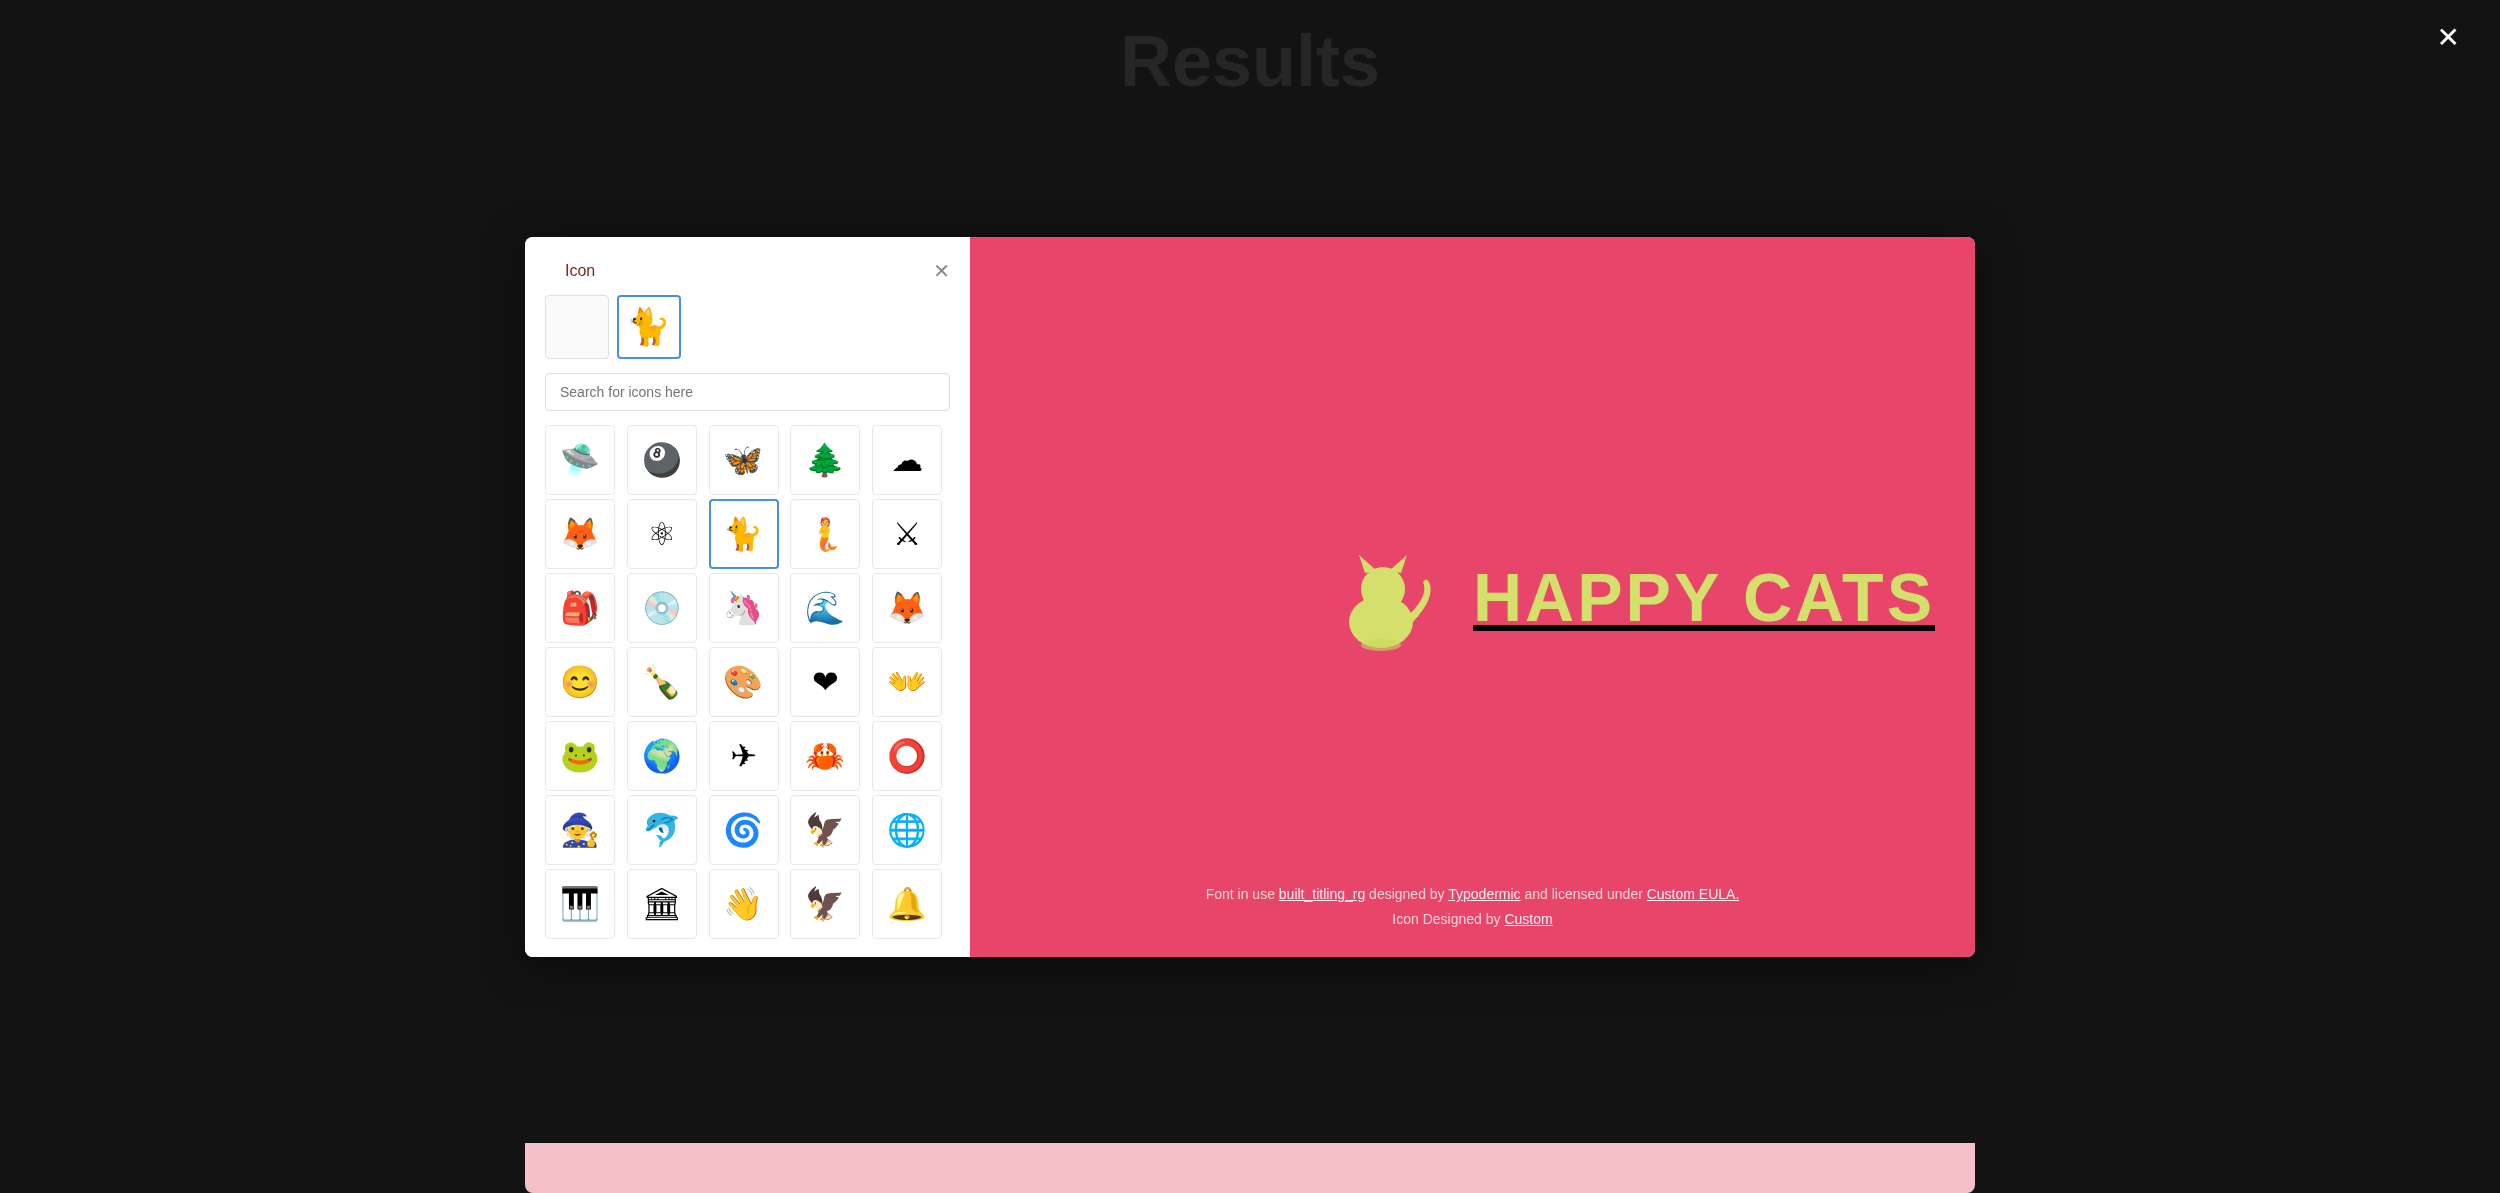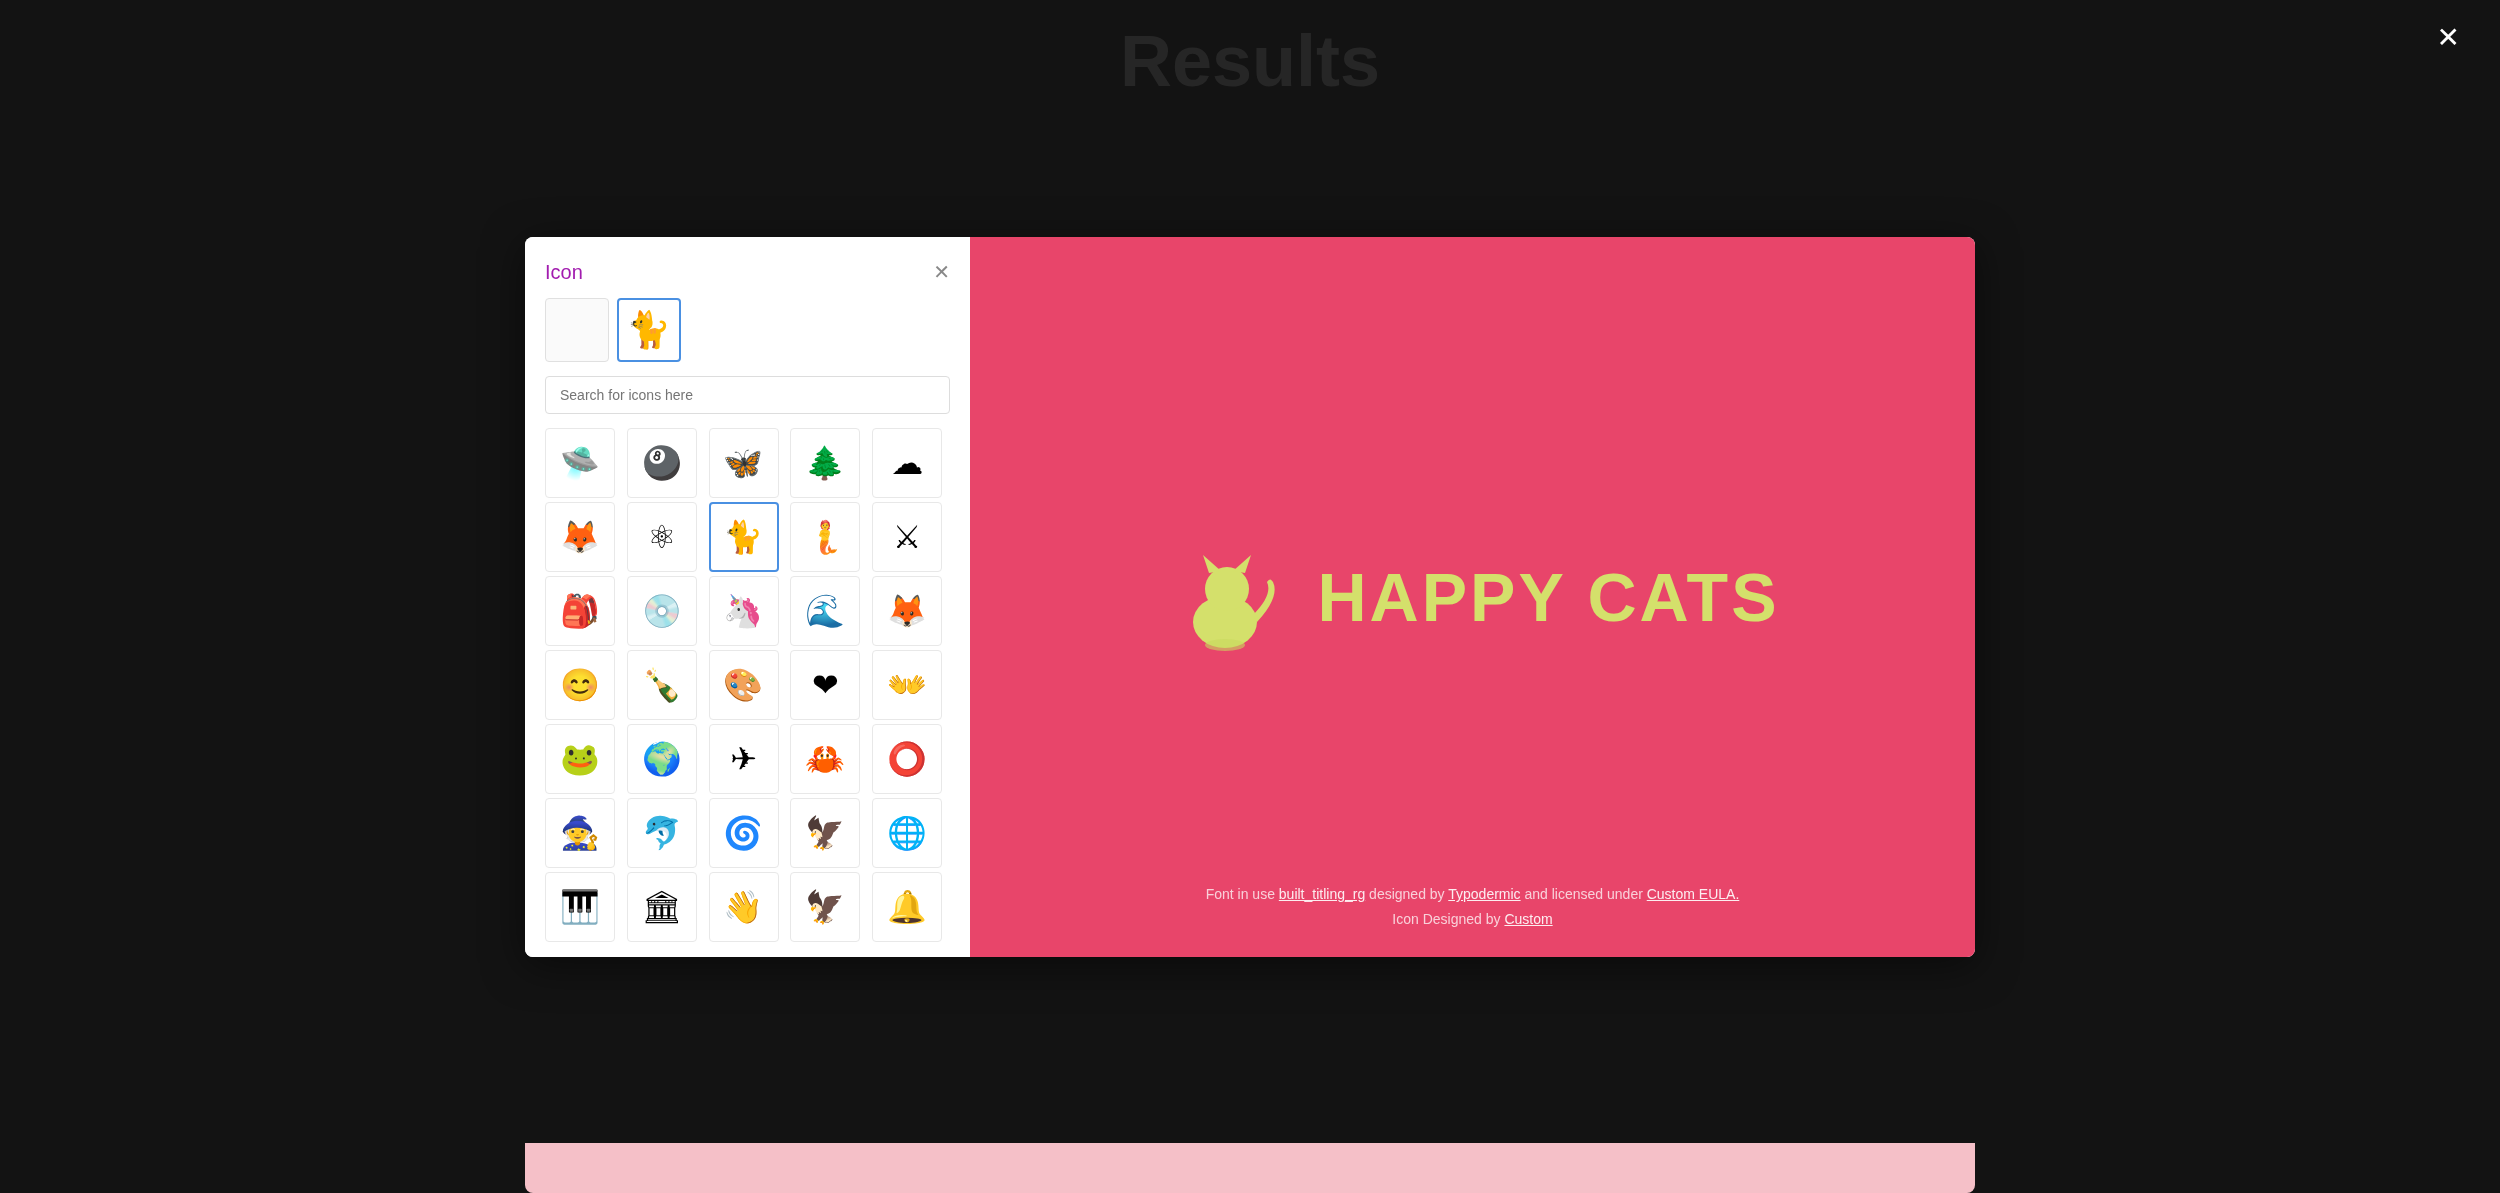--- a/index.html
+++ b/index.html
@@ -77,23 +77,24 @@
       overflow-y: auto;
     }
 
     .icon-panel-header {
       display: flex;
       justify-content: space-between;
       align-items: center;
     }
 
     .icon-panel-title {
-      font-size: 20px;
+      font-size: 16px;
       font-weight: 500;
-      color: #a21caf;
+      color: #7f1d1d;
+      margin-left: 20px;
     }
 
     .icon-panel-close {
       background: none;
       border: none;
       font-size: 20px;
       color: #888;
       cursor: pointer;
       line-height: 1;
     }
@@ -161,24 +162,25 @@
       border: 2px solid #4a90e2;
       background: #fff;
     }
 
     
     .preview-panel {
       flex: 1;
       background: #e8456a;
       display: flex;
       flex-direction: column;
-      align-items: center;
+      align-items: flex-end;
       justify-content: center;
       position: relative;
       padding: 40px;
+      text-decoration: underline;
     }
 
     .preview-logo-area {
       display: flex;
       align-items: center;
       gap: 32px;
     }
 
     .preview-cat-icon {
       width: 120px;

